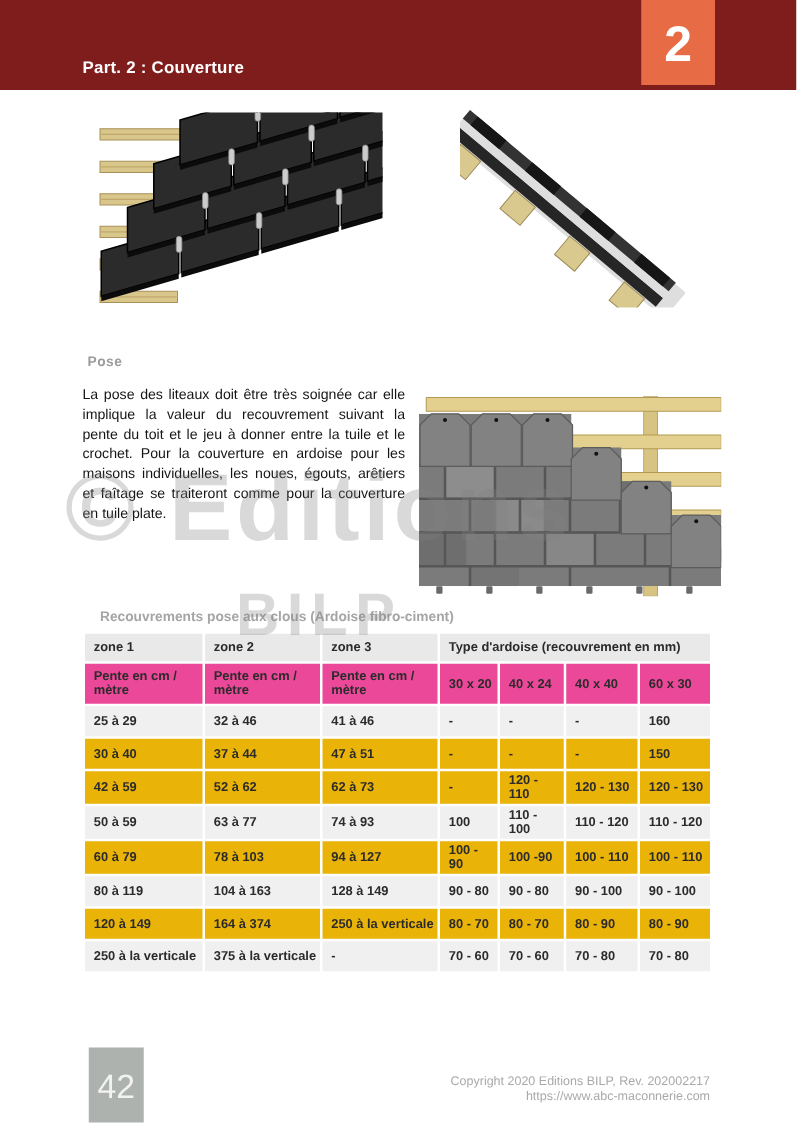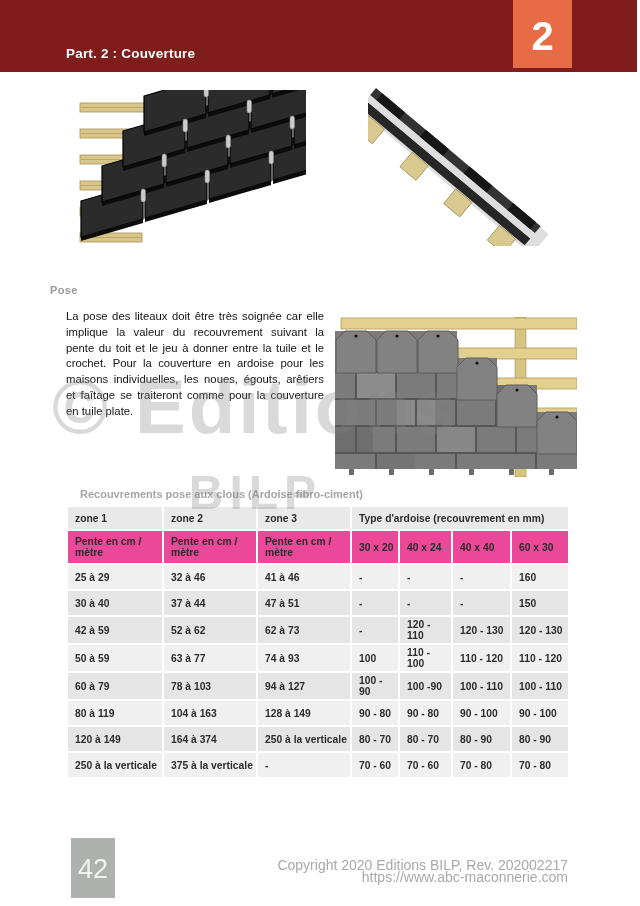--- a/index.html
+++ b/index.html
@@ -14,21 +14,21 @@
     position:absolute;left:513px;top:0;width:59px;height:68px;background:#e76c45;
     display:flex;align-items:center;justify-content:center;
   }
   .chapter-box span{color:#ffffff;font-size:40px;font-weight:bold;line-height:1;padding-top:4px;}
   
   .ill{position:absolute;}
   .ill-left{left:78px;top:90px;}
   .ill-right{left:368px;top:88px;}
   .ill-wall{left:335px;top:317px;}
   
-  .pose-heading{position:absolute;left:50px;top:284px;font-size:11px;font-weight:600;color:#9b9b9b;letter-spacing:.4px;}
+  .pose-heading{position:absolute;left:70px;top:284px;font-size:11px;font-weight:600;color:#9b9b9b;letter-spacing:.4px;}
   .pose-paragraph{
     position:absolute;left:66px;top:309px;width:258px;
     font-size:11.3px;line-height:15.8px;color:#141414;text-align:justify;
   }
   
   .watermark{
     position:absolute;left:52px;top:364px;z-index:5;pointer-events:none;
     font-weight:bold;color:rgba(128,128,128,0.30);white-space:nowrap;text-align:center;
   }
   .watermark .wm1{font-size:76px;line-height:86px;letter-spacing:3px;}
@@ -37,30 +37,30 @@
   .table-title{position:absolute;left:80px;top:488px;font-size:11px;font-weight:bold;color:#a5a5a5;}
   table.data-table{
     position:absolute;left:66px;top:505px;width:504px;
     border-collapse:separate;border-spacing:2px;table-layout:fixed;
     font-size:10.3px;color:#2b2b2b;font-weight:bold;
   }
   table.data-table td{padding:2px 3px 2px 7px;vertical-align:middle;overflow:hidden;}
   tr.zone-row td{background:#e9e9e9;height:18px;}
   tr.pente-row td{background:#ec4899;height:28px;}
   tr.shade-a td{background:#f0f0f0;height:20px;}
-  tr.shade-b td{background:#e5e5e5;height:20px;}
+  tr.shade-b td{background:#eab308;height:20px;}
   
   .page-number-box{
     position:absolute;left:71px;top:838px;width:44px;height:60px;background:#aeb2ae;
     text-align:center;box-sizing:border-box;padding-top:18px;
   }
   .page-number-box span{color:#f2f2f2;font-size:27px;line-height:1;}
   .copyright{
     position:absolute;right:72px;top:860px;text-align:right;
-    font-size:14px;line-height:11.5px;color:#a9a9a9;
+    font-size:10px;line-height:11.5px;color:#a9a9a9;
   }
 </style>
 </head>
 <body>
 
 <div class="page">
 
   <div class="header-bar">
     <div class="header-title">Part. 2 : Couverture</div>
   </div>

